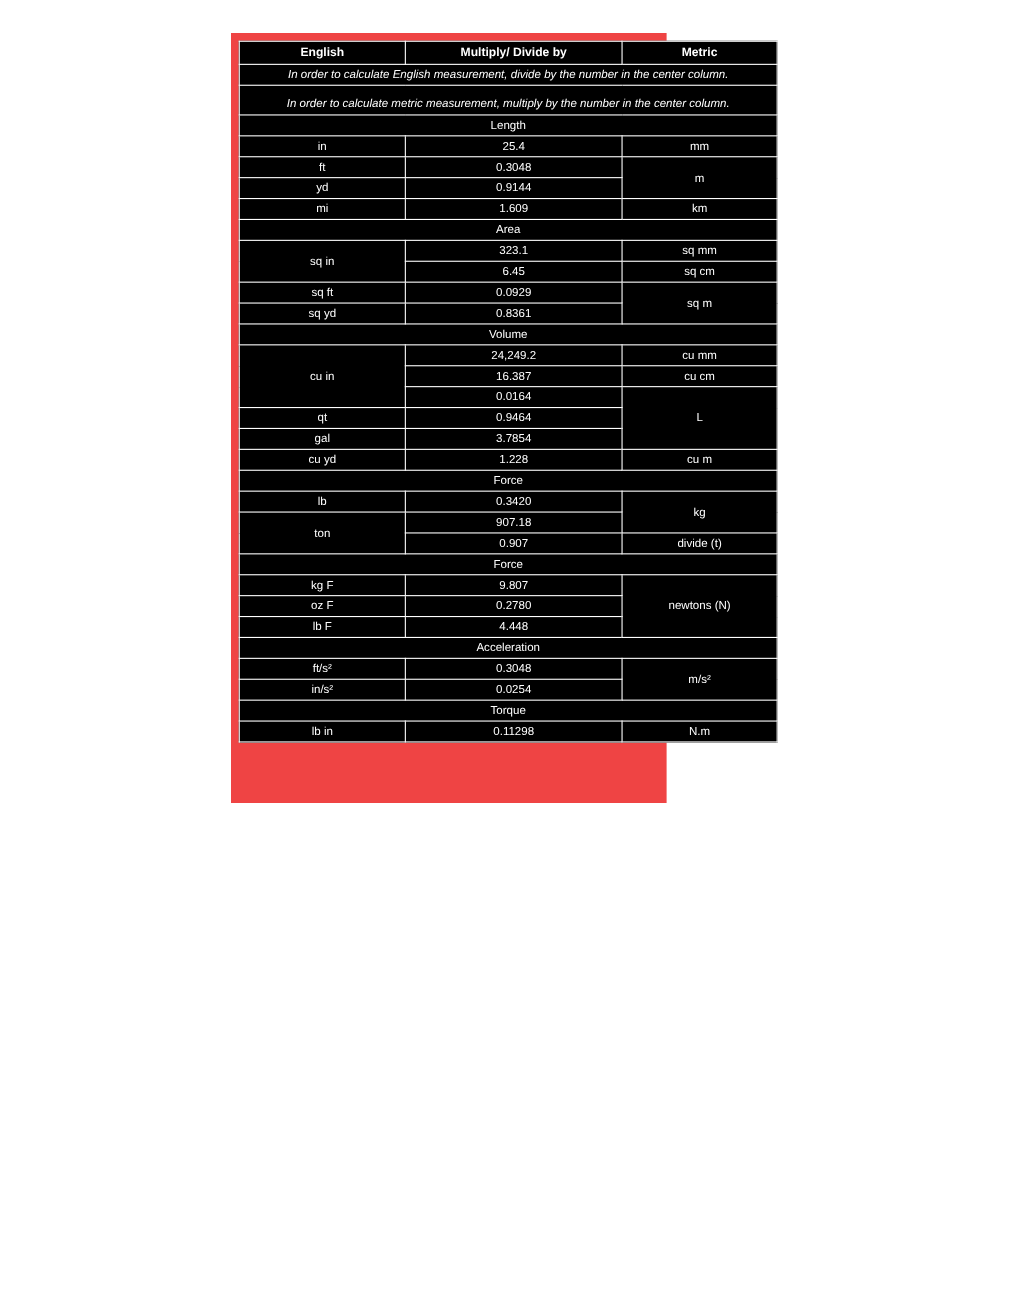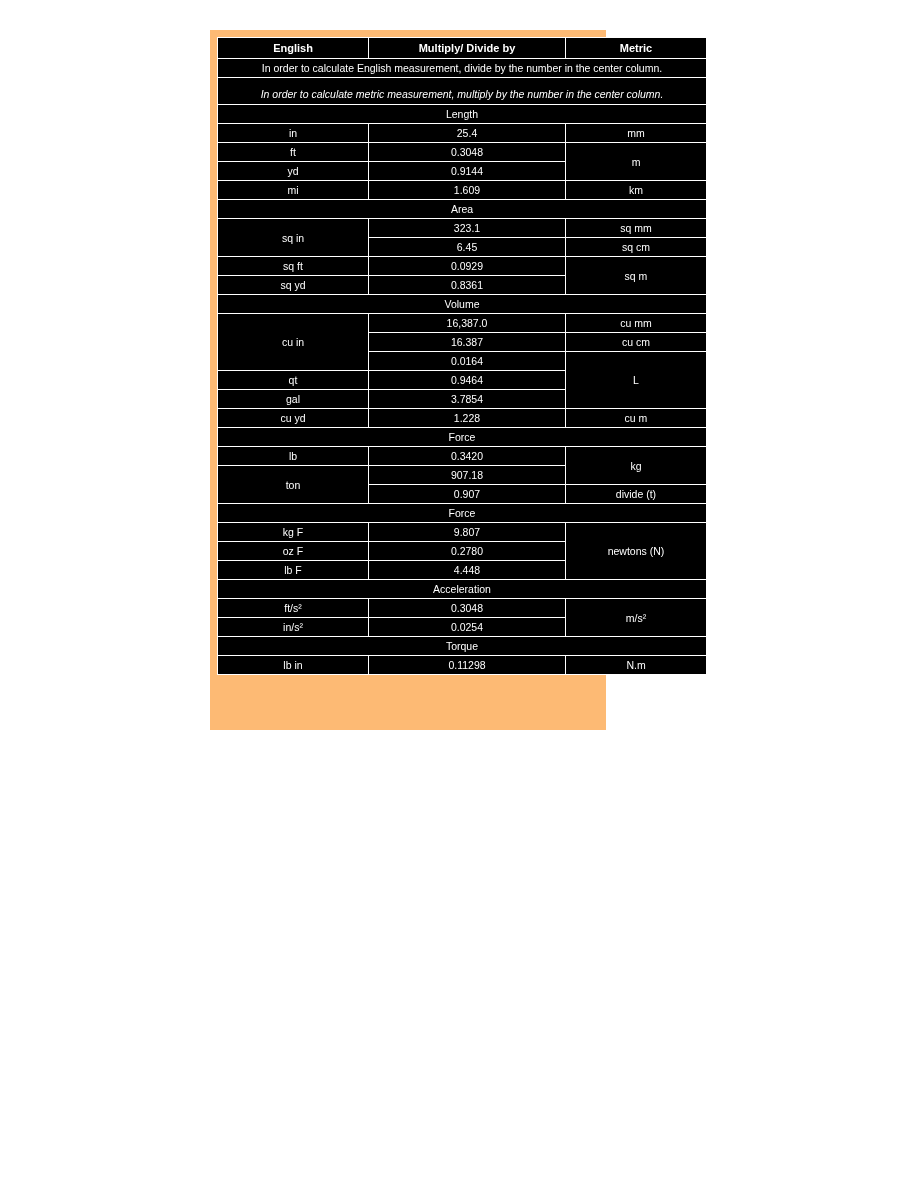--- a/index.html
+++ b/index.html
@@ -20,21 +20,21 @@
     width: 918px;
     height: 1188px;
     background: #ffffff;
   }
   .table-panel {
     position: absolute;
     left: 210px;
     top: 30px;
     width: 396px;
     height: 700px;
-    background: #fdba74;
+    background: #ef4444;
     box-sizing: border-box;
     padding: 7px;
   }
   table.conv {
     border-collapse: collapse;
     width: 484px;
     margin: 0 auto;
     background: #000000;
     table-layout: fixed;
   }
@@ -71,21 +71,21 @@
     font-style: italic;
   }
   td.section {
     font-weight: bold;
     font-size: 11px;
     text-align: center;
     padding: 3px 2px;
     margin-top: 48px;
   }
   td.nb-top { border-top: none; }
-  td.nb-bottom { border-bottom: none; }
+  td.nb-bottom { border-bottom: none; font-style: italic; }
 </style>
 </head>
 <body>
 
 <div class="page">
   <div class="table-panel">
     <table class="conv">
       <tbody>
         <tr>
           <th class="hdr-eng">English</th>
@@ -142,21 +142,21 @@
         <tr>
           <td>sq yd</td>
           <td>0.8361</td>
         </tr>
 
         <tr>
           <td class="section" colspan="3">Volume</td>
         </tr>
         <tr>
           <td rowspan="3">cu in</td>
-          <td>16,387.0</td>
+          <td>24,249.2</td>
           <td>cu mm</td>
         </tr>
         <tr>
           <td>16.387</td>
           <td>cu cm</td>
         </tr>
         <tr>
           <td>0.0164</td>
           <td rowspan="3">L</td>
         </tr>

